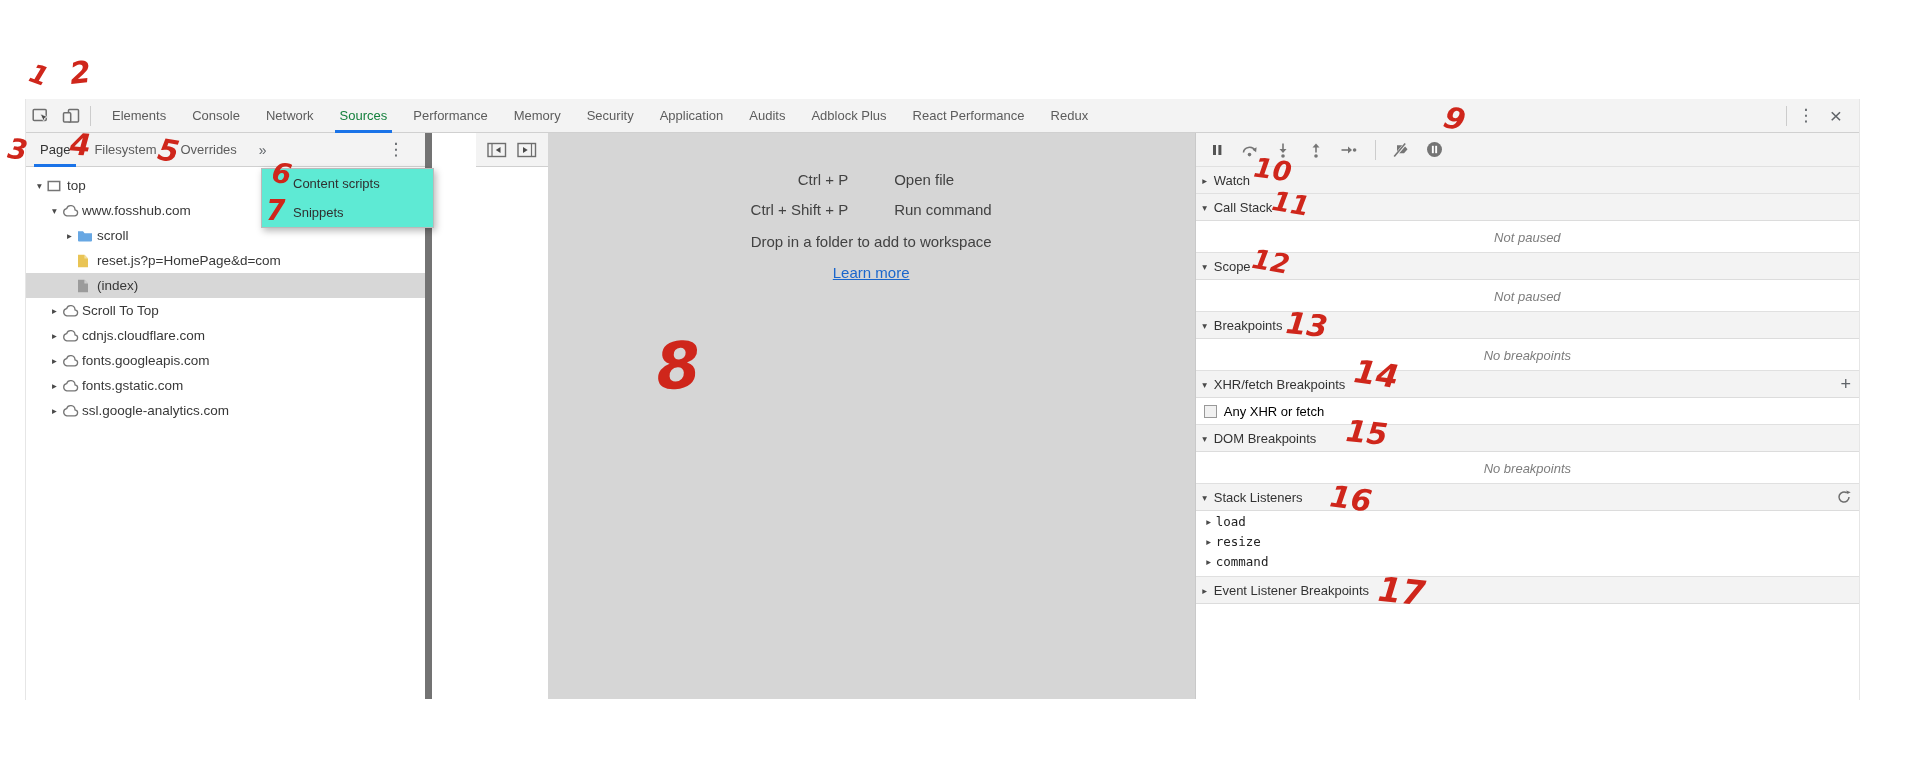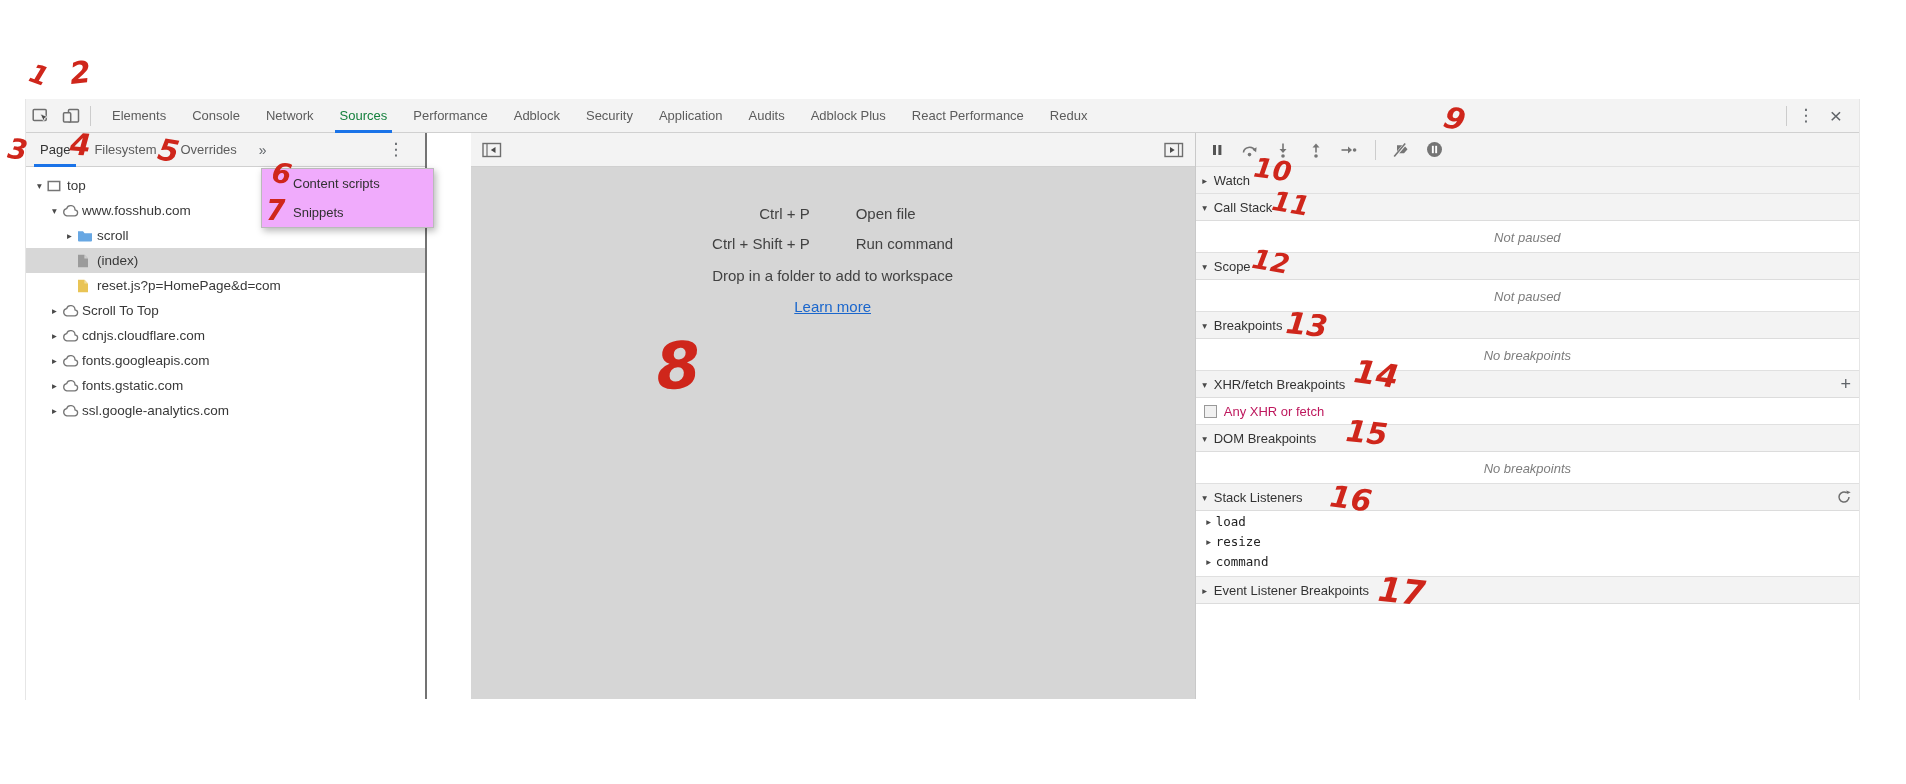--- a/index.html
+++ b/index.html
@@ -22,21 +22,21 @@
   .tab.selected { color:#15803d; }
   .tab.selected::after { content:""; position:absolute; left:8px; right:8px; bottom:0;
                          height:3px; background:var(--accent,#1a73e8); }
   .spacer { flex:1; }
   .glyph { font-size:17px; color:#5f6368; line-height:1; }
   .glyph.close { font-size:21px; }
 
   
   .content-row { display:flex; height:566px; }
   .sidebar { width:399px; display:flex; flex-direction:column; background:#fff; }
-  .editor  { width:771px; border-left:2px solid #737373; display:flex; flex-direction:column;padding-left:44px; }
+  .editor  { width:771px; border-left:7px solid #737373; display:flex; flex-direction:row;padding-left:44px; }
   .dbg     { width:665px; border-left:1px solid #c9c9c9; display:flex; flex-direction:column; background:#fff; }
 
   .subbar { height:34px; background:#f3f3f3; border-bottom:1px solid #d0d0d0;
             display:flex; align-items:center; flex:none; }
 
   
   .nav-tab { padding:8px 12px; height:34px; display:flex; align-items:center; font-size:13px;
              color:#5c5c5c; position:relative; cursor:pointer; }
   .nav-tab.selected { color:#333; }
   .nav-tab.selected::after { content:""; position:absolute; left:6px; right:6px; bottom:0;
@@ -67,29 +67,29 @@
   .dbg-ic { width:22px; height:22px; display:flex; align-items:center; justify-content:center; cursor:pointer; }
 
   
   .sec-head { height:28px; background:#f3f3f3; border-top:1px solid #e0e0e0; border-bottom:1px solid #dcdcdc;
               display:flex; align-items:center; font-size:13px; color:#333; cursor:pointer; margin-top:-1px; }
   .sec-head .tw { width:18px; }
   .sec-action { margin-left:auto; margin-right:8px; cursor:pointer; display:flex; align-items:center; }
   .sec-action.plus { font-size:18px; color:#5f6368; line-height:1; }
   .ph-row { height:32px; display:flex; align-items:center; justify-content:center;
             font-size:13px; font-style:italic; color:#7d7d7d; }
-  .cb-row { height:27px; display:flex; align-items:center; padding-left:8px; font-size:13px; color:#be185d; }
+  .cb-row { height:27px; display:flex; align-items:center; padding-left:8px; font-size:13px; color:#000000; }
   .cb-box { width:13px; height:13px; border:1px solid #999; background:#f1f1f1; margin-right:7px; flex:none; cursor:pointer; }
   .listener-row { height:20px; display:flex; align-items:center; padding-left:6px; cursor:pointer; }
   .listener-row .tw { width:14px; }
   .mono { font-family:"DejaVu Sans Mono","Liberation Mono",monospace; font-size:12.5px; color:#222; }
   .pad-b { padding-bottom:6px; }
 
   
-  .menu { position:absolute; left:235px; top:69px; width:173px; background:#f0abfc;
+  .menu { position:absolute; left:235px; top:69px; width:173px; background:#5eead4;
           border:1px solid #bababa; box-shadow:2px 3px 7px rgba(0,0,0,.28); z-index:50; }
   .menu-item { height:29px; display:flex; align-items:center; padding-left:31px;
                font-size:13px; color:#303030; cursor:pointer; }
 
   
   .anno { position:absolute; color:var(--anno,#cf261b); font-family:"DejaVu Sans",sans-serif;
           font-style:italic; font-weight:bold; line-height:1; z-index:99; pointer-events:none; }
 
   svg { display:block; }
 </style>
@@ -116,21 +116,21 @@
           </svg>
         </span>
       </div>
       <div class="vdiv"></div>
       <div class="main-tabs" id="mainTabs">
           <div class="tab">Elements</div>
           <div class="tab">Console</div>
           <div class="tab">Network</div>
           <div class="tab selected">Sources</div>
           <div class="tab">Performance</div>
-          <div class="tab">Adblock</div>
+          <div class="tab">Memory</div>
           <div class="tab">Security</div>
           <div class="tab">Application</div>
           <div class="tab">Audits</div>
           <div class="tab">Adblock Plus</div>
           <div class="tab">React Performance</div>
           <div class="tab">Redux</div>
         </div>
       <div class="spacer"></div>
       <div class="vdiv"></div>
       <div class="tb-btn">
@@ -173,39 +173,39 @@
             </div>
             <div class="tree-row" style="padding-left: 36px;">
               <span class="tw">▸</span>
               <span class="ticon">
                 <svg width="16" height="13" viewBox="0 0 16 13">
                   <path d="M1 2.2h5l1.6 2H15v7.3a1 1 0 0 1-1 1H2a1 1 0 0 1-1-1Z" fill="#67a7e3"></path>
                 </svg>
               </span>
               <span>scroll</span>
             </div>
+            <div class="tree-row" style="padding-left: 36px;">
+              <span class="tw"></span>
+              <span class="ticon">
+                <svg width="12" height="14" viewBox="0 0 12 14">
+                  <path d="M1 .8h6.4L11 4.4V13.2H1Z" fill="#e9c455"></path>
+                  <path d="M7.4 .8v3.6H11Z" fill="#f2dfa0"></path>
+                </svg>
+              </span>
+              <span>reset.js?p=HomePage&amp;d=com</span>
+            </div>
             <div class="tree-row selected" style="padding-left: 36px;">
               <span class="tw"></span>
               <span class="ticon">
                 <svg width="12" height="14" viewBox="0 0 12 14">
                   <path d="M1 .8h6.4L11 4.4V13.2H1Z" fill="#9b9b9b"></path>
                   <path d="M7.4 .8v3.6H11Z" fill="#cfcfcf"></path>
                 </svg>
               </span>
               <span>(index)</span>
-            </div>
-            <div class="tree-row" style="padding-left: 36px;">
-              <span class="tw"></span>
-              <span class="ticon">
-                <svg width="12" height="14" viewBox="0 0 12 14">
-                  <path d="M1 .8h6.4L11 4.4V13.2H1Z" fill="#e9c455"></path>
-                  <path d="M7.4 .8v3.6H11Z" fill="#f2dfa0"></path>
-                </svg>
-              </span>
-              <span>reset.js?p=HomePage&amp;d=com</span>
             </div>
             <div class="tree-row" style="padding-left: 21px;">
               <span class="tw">▸</span>
               <span class="ticon">
                 <svg width="17" height="12" viewBox="0 0 17 12">
                   <path d="M4.8 10.8h7.7a3 3 0 0 0 .5-5.97A4.3 4.3 0 0 0 4.6 3.7a3.6 3.6 0 0 0 .2 7.1Z" fill="none" stroke="#757575" stroke-width="1.3"></path>
                 </svg>
               </span>
               <span>Scroll To Top</span>
             </div>

